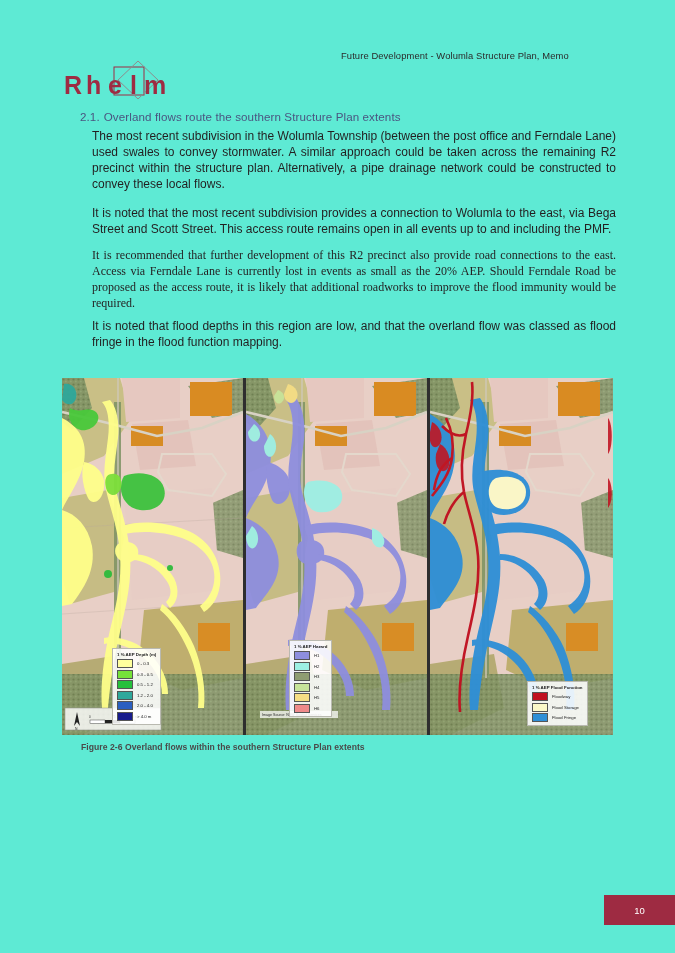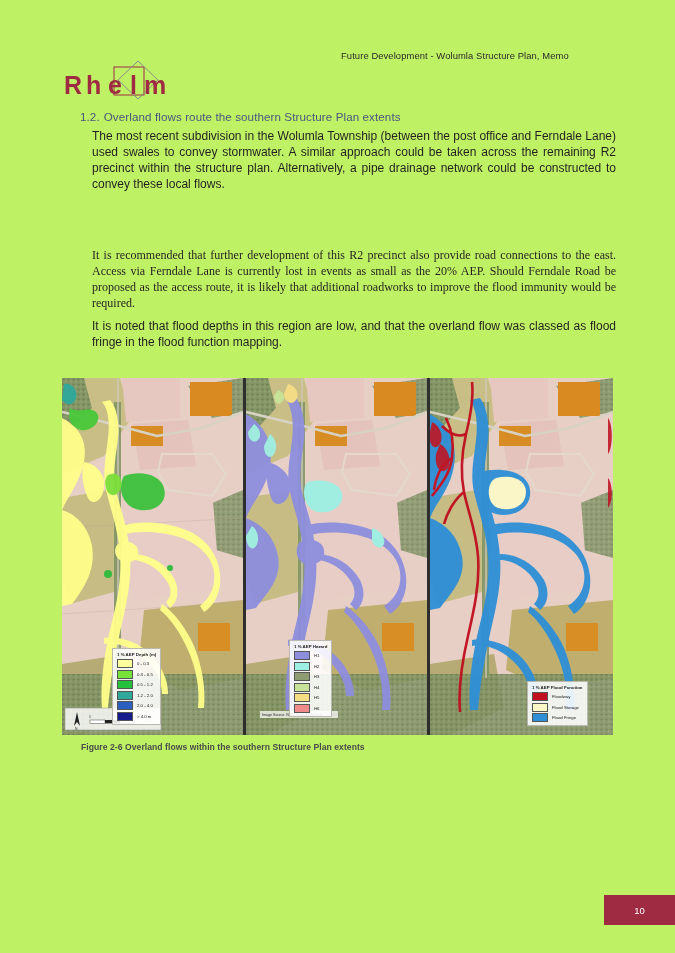--- a/index.html
+++ b/index.html
@@ -1,18 +1,18 @@
 <!DOCTYPE html>
 <html><head>
 <meta charset="utf-8">
 <style>
   html,body{margin:0;padding:0;background:#e9e9e9;}
   body{font-family:"Liberation Sans",sans-serif;}
   .page{
-    position:relative;width:675px;height:953px;background:#bef264;
+    position:relative;width:675px;height:953px;background:#5eead4;
     margin:0 auto;overflow:hidden;
   }
   
   .hdr-title{
     position:absolute;left:341px;top:50px;font-size:9.4px;color:#2b2b2b;
     letter-spacing:.1px;white-space:nowrap;
   }
   
   .logo{position:absolute;left:62px;top:58px;width:130px;height:46px;}
   .logo svg{display:block;}
@@ -88,24 +88,25 @@
       </g>
       <text x="2" y="36" font-family="Liberation Sans, sans-serif" font-size="25" font-weight="700" fill="#9e2b42">R</text>
       <text x="24" y="36" font-family="Liberation Sans, sans-serif" font-size="25" font-weight="700" fill="#9e2b42">h</text>
       <text x="46" y="36" font-family="Liberation Sans, sans-serif" font-size="25" font-weight="700" fill="#9e2b42">e</text>
       <text x="68" y="36" font-family="Liberation Sans, sans-serif" font-size="25" font-weight="700" fill="#9e2b42">l</text>
       <text x="82" y="36" font-family="Liberation Sans, sans-serif" font-size="25" font-weight="700" fill="#9e2b42">m</text>
     </svg>
   </div>
 
   <div class="h2">
-    <span class="num">1.2.</span><span>Overland flows route the southern Structure Plan extents</span>
+    <span class="num">2.1.</span><span>Overland flows route the southern Structure Plan extents</span>
   </div>
 
   <div class="body-block p1">The most recent subdivision in the Wolumla Township (between the post office and Ferndale Lane) used swales to convey stormwater. A similar approach could be taken across the remaining R2 precinct within the structure plan. Alternatively, a pipe drainage network could be constructed to convey these local flows.</div>
+  <div class="body-block p2">It is noted that the most recent subdivision provides a connection to Wolumla to the east, via Bega Street and Scott Street. This access route remains open in all events up to and including the PMF.</div>
   <div class="body-block p3">It is recommended that further development of this R2 precinct also provide road connections to the east. Access via Ferndale Lane is currently lost in events as small as the 20% AEP. Should Ferndale Road be proposed as the access route, it is likely that additional roadworks to improve the flood immunity would be required.</div>
   <div class="body-block p4">It is noted that flood depths in this region are low, and that the overland flow was classed as flood fringe in the flood function mapping.</div>
 
   <div class="figure">
 
     <div class="panel p-a">
       <svg class="map-svg" width="181" height="357" viewBox="0 0 181 357">
         <defs>
           <pattern id="veg1" width="5" height="5" patternUnits="userSpaceOnUse">
             <rect width="5" height="5" fill="#7e9163"></rect>

